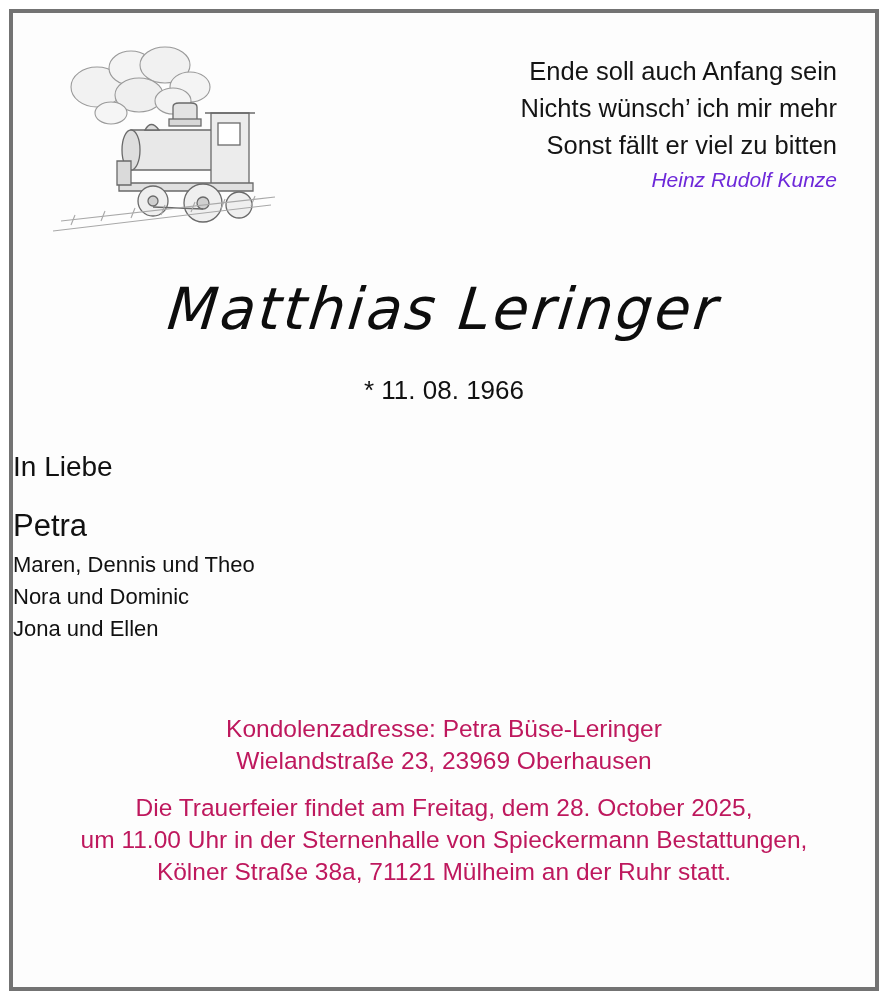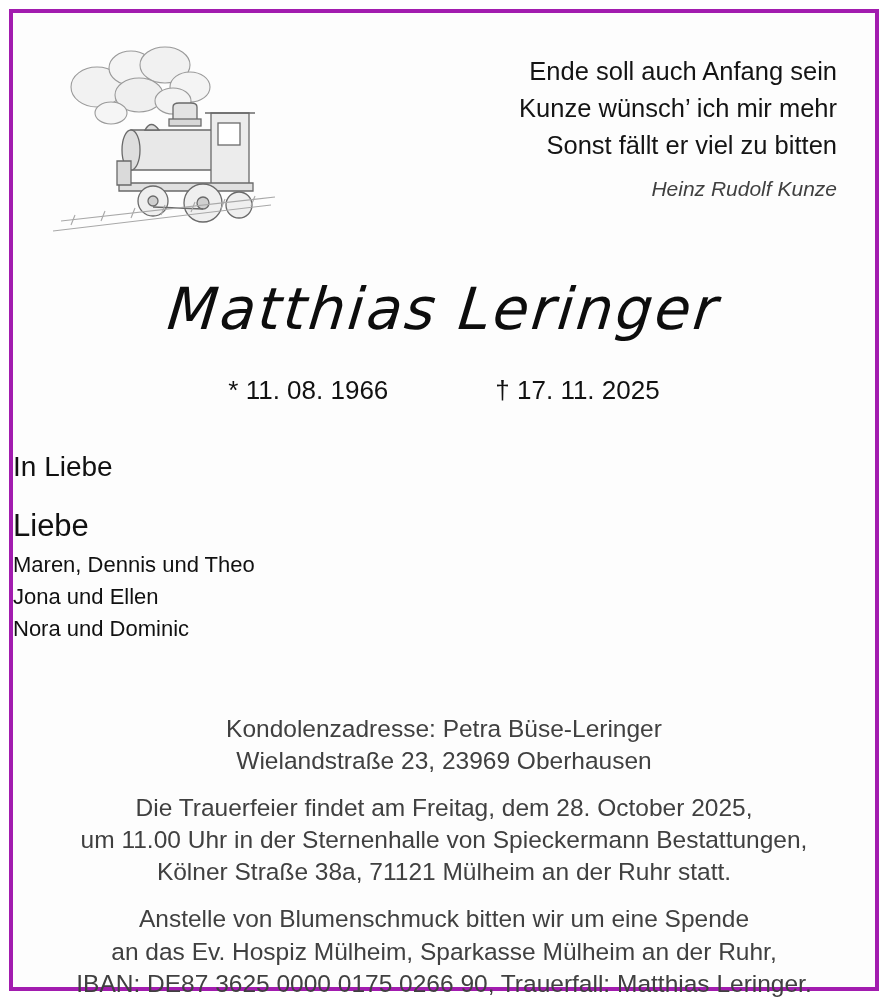--- a/index.html
+++ b/index.html
@@ -16,21 +16,21 @@
     font-family: "Liberation Sans", sans-serif;
     color: #111111;
     overflow: hidden;
   }
   .frame {
     position: absolute;
     left: 9px;
     top: 9px;
     width: 870px;
     height: 982px;
-    border: 4px solid #a21caf;
+    border: 4px solid #737373;
     box-sizing: border-box;
     background: #fdfdfd;
   }
   .inner {
     position: absolute;
     left: 0;
     top: 0;
     right: 0;
     bottom: 0;
     padding: 0;
@@ -53,24 +53,23 @@
     top: 40px;
     text-align: right;
     line-height: 1.46;
   }
   .poem-line {
     font-size: 25.5px;
     color: #141414;
     white-space: nowrap;
   }
   .poem-author {
-    margin-top: 9px;
     font-size: 21px;
     font-style: italic;
-    color: #404040;
+    color: #6d28d9;
     white-space: nowrap;
   }
 
   
   .name {
     position: absolute;
     left: 0;
     right: 0;
     top: 262px;
     text-align: center;
@@ -120,21 +119,21 @@
     position: absolute;
     left: 0;
     right: 0;
     top: 700px;
     text-align: center;
   }
   .info-group { margin-bottom: 15px; }
   .info-line {
     font-size: 24.5px;
     line-height: 1.31;
-    color: #404040;
+    color: #be185d;
   }
 </style>
 </head>
 <body>
 
 <div class="page">
   <div class="frame">
     <div class="inner">
 
       <div class="loco-wrap">
@@ -185,52 +184,46 @@
             <path d="M126 180 L130 170"></path>
             <path d="M156 177 L160 167"></path>
             <path d="M186 174 L190 164"></path>
             <path d="M216 171 L220 161"></path>
           </g>
         </svg>
       </div>
 
       <div class="poem">
         <div class="poem-line">Ende soll auch Anfang sein</div>
-        <div class="poem-line">Kunze wünsch’ ich mir mehr</div>
+        <div class="poem-line">Nichts wünsch’ ich mir mehr</div>
         <div class="poem-line">Sonst fällt er viel zu bitten</div>
         <div class="poem-author">Heinz Rudolf Kunze</div>
       </div>
 
       <div class="name">Matthias Leringer</div>
 
       <div class="dates">
         <span>* 11. 08. 1966</span>
-        <span>† 17. 11. 2025</span>
       </div>
 
       <div class="family">
         <div class="fam-intro">In Liebe</div>
-        <div class="fam-line first">Liebe</div>
+        <div class="fam-line first">Petra</div>
         <div class="fam-line">Maren, Dennis und Theo</div>
+        <div class="fam-line">Nora und Dominic</div>
         <div class="fam-line">Jona und Ellen</div>
-        <div class="fam-line">Nora und Dominic</div>
       </div>
 
       <div class="info">
         <div class="info-group">
           <div class="info-line">Kondolenzadresse: Petra Büse-Leringer</div>
           <div class="info-line">Wielandstraße 23, 23969 Oberhausen</div>
         </div>
         <div class="info-group">
           <div class="info-line">Die Trauerfeier findet am Freitag, dem 28. October 2025,</div>
           <div class="info-line">um 11.00 Uhr in der Sternenhalle von Spieckermann Bestattungen,</div>
           <div class="info-line">Kölner Straße 38a, 71121 Mülheim an der Ruhr statt.</div>
         </div>
-        <div class="info-group">
-          <div class="info-line">Anstelle von Blumenschmuck bitten wir um eine Spende</div>
-          <div class="info-line">an das Ev. Hospiz Mülheim, Sparkasse Mülheim an der Ruhr,</div>
-          <div class="info-line">IBAN: DE87 3625 0000 0175 0266 90, Trauerfall: Matthias Leringer.</div>
-        </div>
       </div>
 
     </div>
   </div>
 </div>
 
 </body></html>

